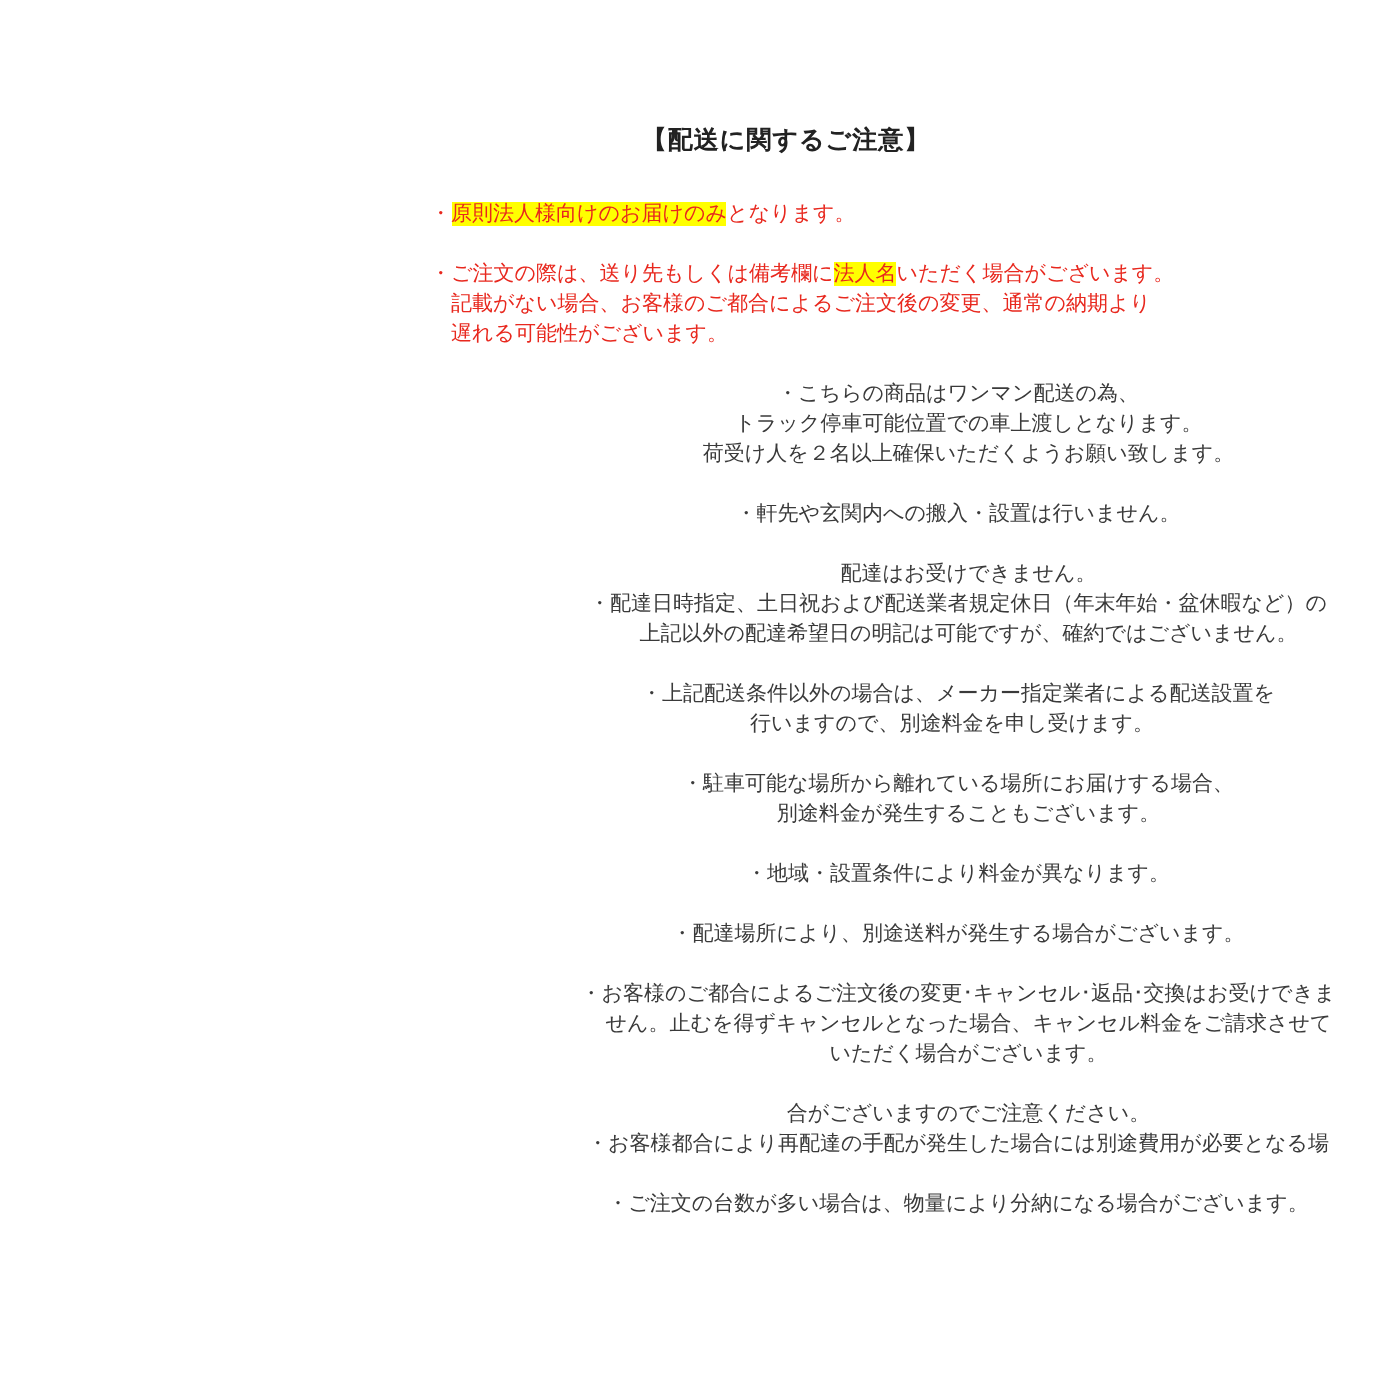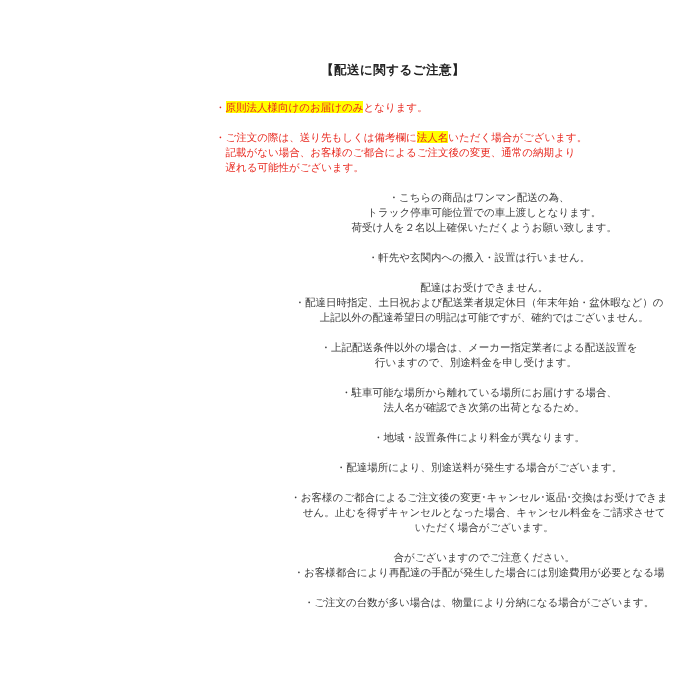--- a/index.html
+++ b/index.html
@@ -79,21 +79,21 @@
         <div class="line"><span>配達はお受けできません。</span></div>
         <div class="line first"><span class="bullet">・</span><span>配達日時指定、土日祝および配送業者規定休日（年末年始・盆休暇など）の</span></div>
         <div class="line"><span>上記以外の配達希望日の明記は可能ですが、確約ではございません。</span></div>
       </li>
       <li class="notice black">
         <div class="line first"><span class="bullet">・</span><span>上記配送条件以外の場合は、メーカー指定業者による配送設置を</span></div>
         <div class="line outdent"><span>行いますので、別途料金を申し受けます。</span></div>
       </li>
       <li class="notice black">
         <div class="line first"><span class="bullet">・</span><span>駐車可能な場所から離れている場所にお届けする場合、</span></div>
-        <div class="line"><span>法人名が確認でき次第の出荷となるため。</span></div>
+        <div class="line"><span>別途料金が発生することもございます。</span></div>
       </li>
       <li class="notice black">
         <div class="line first"><span class="bullet">・</span><span>地域・設置条件により料金が異なります。</span></div>
       </li>
       <li class="notice black">
         <div class="line first"><span class="bullet">・</span><span>配達場所により、別途送料が発生する場合がございます。</span></div>
       </li>
       <li class="notice black">
         <div class="line first"><span class="bullet">・</span><span>お客様のご都合によるご注文後の変更･キャンセル･返品･交換はお受けできま</span></div>
         <div class="line"><span>せん。止むを得ずキャンセルとなった場合、キャンセル料金をご請求させて</span></div>

